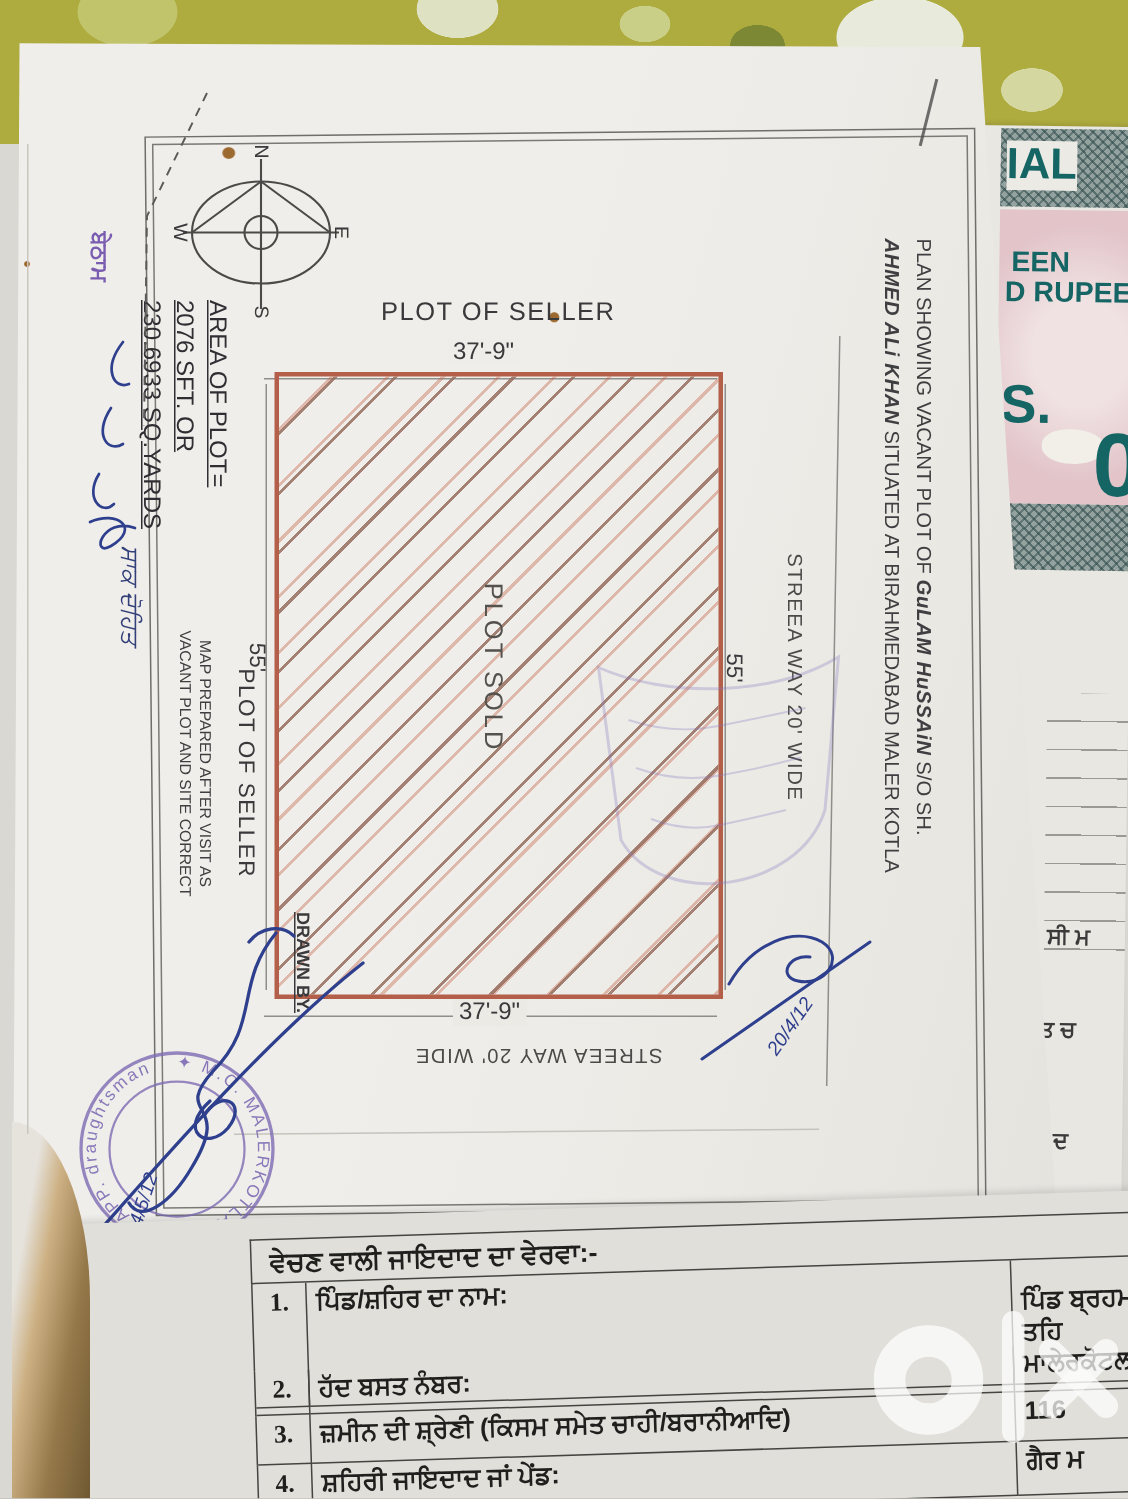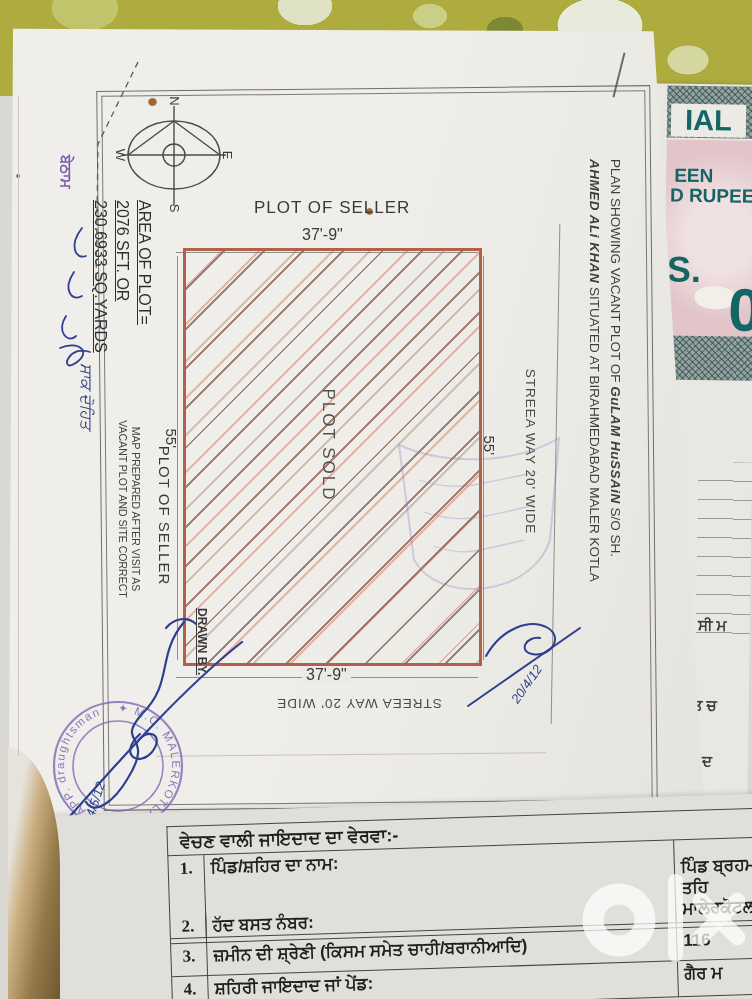--- a/index.html
+++ b/index.html
@@ -72,34 +72,34 @@
 </style>
 </head>
 <body>
 
 <div id="canvas">
 
   <div class="abs cloth"></div>
 
   <div class="abs side-page">
     <div class="abs hatchband" style="top:2px;"></div>
-    <div class="abs" style="left:24px;top:20px;background:#eceae4;padding:2px 14px;">
+    <div class="abs" style="left:24px;top:10px;background:#eceae4;padding:2px 0;">
       <span class="teal" style="font-size:29px;">IAL</span>
     </div>
     <div class="abs pinkband">
       <div class="abs teal" style="left:8px;top:26px;font-size:19px;">EEN</div>
       <div class="abs teal" style="left:4px;top:46px;font-size:19px;">D RUPEE</div>
       <div class="abs wm-blob"></div>
       <div class="abs teal" style="left:2px;top:112px;font-size:36px;">S.</div>
       <div class="abs teal" style="left:16px;top:140px;font-size:60px;letter-spacing:2px;margin-left:48px;">00</div>
     </div>
     <div class="abs hatchband" style="top:252px;height:44px;"></div>
     <div class="abs ruled"></div>
     <div class="abs side-frag" style="left:58px;top:532px;">ਸੀ ਮ</div>
-    <div class="abs side-frag" style="left:54px;top:612px;">ਤ ਚ</div>
+    <div class="abs side-frag" style="left:54px;top:594px;">ਤ ਚ</div>
     <div class="abs side-frag" style="left:64px;top:668px;">ਦ</div>
   </div>
 
   <div class="abs map-page">
 
     <div class="abs frame-outer">
       <div class="frame-inner"></div>
     </div>
 
     <div class="abs stain" style="left:142px;top:74px;width:9px;height:8px;"></div>

